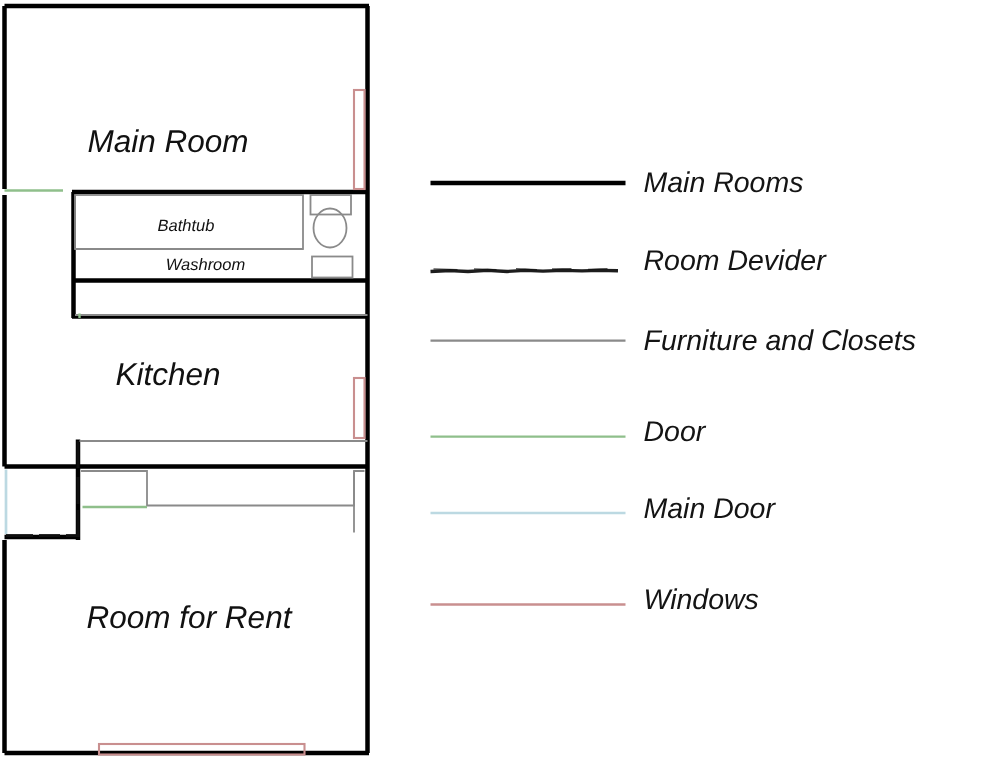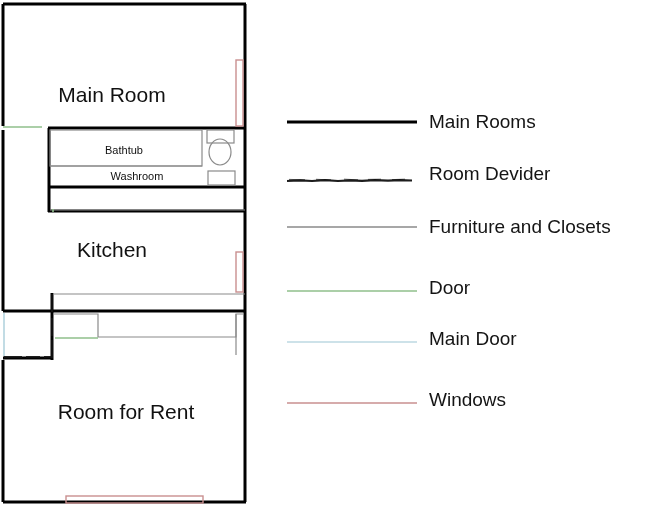--- a/index.html
+++ b/index.html
@@ -12,20 +12,21 @@
     height: 506px;
     font-family: "Liberation Sans", sans-serif;
     position: relative;
     overflow: hidden;
   }
   #stage {
     position: absolute;
     left: 0; top: 0;
     width: 593px;
     height: 506px;
+    font-style: italic;
   }
   svg#plan-svg {
     position: absolute;
     left: 0; top: 0;
     width: 672px;
     height: 506px;
     display: block;
   }
   .room-label {
     font-family: "Liberation Sans", sans-serif;

